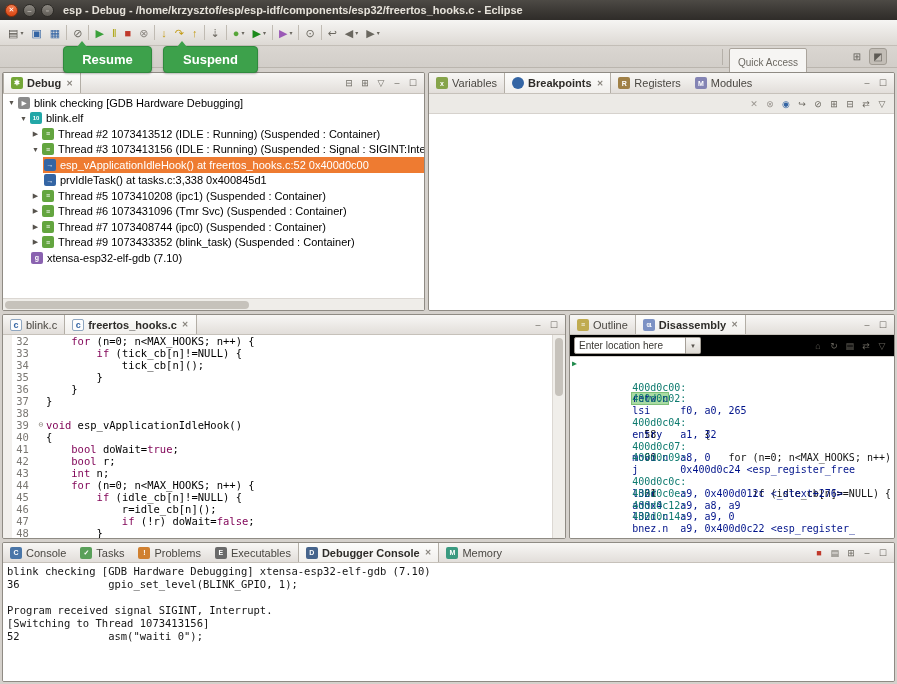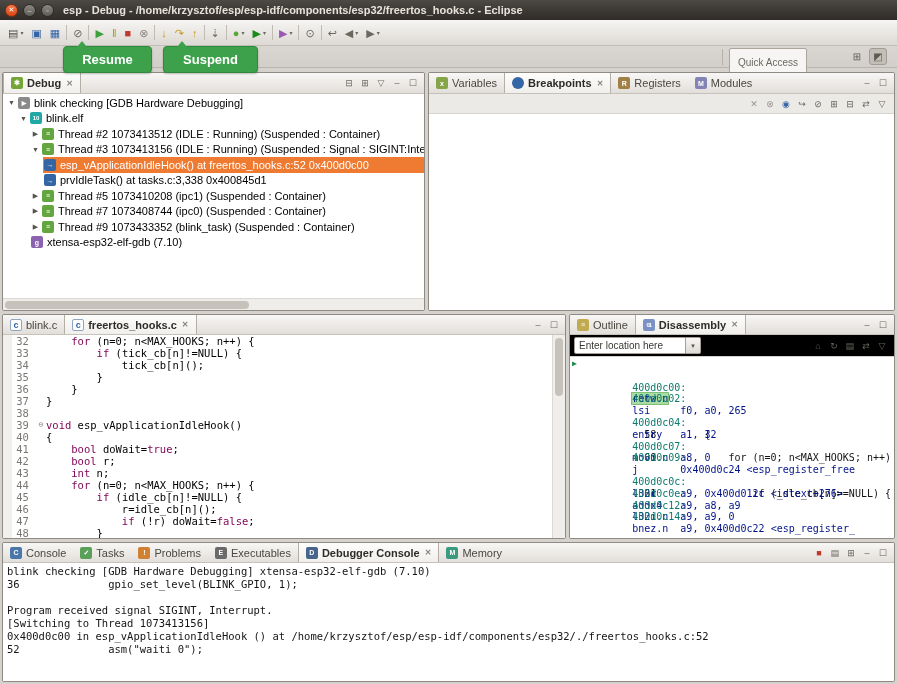--- a/index.html
+++ b/index.html
@@ -349,20 +349,27 @@
         <span class="exp">▶</span>
         <span class="rowbody">
           <span class="ni ico-thread"></span>
           <span class="txt">Thread #5 1073410208 (ipc1) (Suspended : Container)</span>
         </span>
       </div>
       <div class="trow lvl2">
         <span class="exp">▶</span>
         <span class="rowbody">
           <span class="ni ico-thread"></span>
+          <span class="txt">Thread #6 1073431096 (Tmr Svc) (Suspended : Container)</span>
+        </span>
+      </div>
+      <div class="trow lvl2">
+        <span class="exp">▶</span>
+        <span class="rowbody">
+          <span class="ni ico-thread"></span>
           <span class="txt">Thread #7 1073408744 (ipc0) (Suspended : Container)</span>
         </span>
       </div>
       <div class="trow lvl2">
         <span class="exp">▶</span>
         <span class="rowbody">
           <span class="ni ico-thread"></span>
           <span class="txt">Thread #9 1073433352 (blink_task) (Suspended : Container)</span>
         </span>
       </div>
@@ -725,16 +732,15 @@
         <span class="hic" style="color: rgb(106, 103, 95);">☐</span>
       </div>
   </div>
   <div class="con-body">
 
   <div class="con-line">blink checking [GDB Hardware Debugging] xtensa-esp32-elf-gdb (7.10)</div>
       <div class="con-line">36              gpio_set_level(BLINK_GPIO, 1);</div>
       <div class="con-line"></div>
       <div class="con-line">Program received signal SIGINT, Interrupt.</div>
       <div class="con-line">[Switching to Thread 1073413156]</div>
-      <div class="con-line">0x400d0c00 in esp_vApplicationIdleHook () at /home/krzysztof/esp/esp-idf/components/esp32/./freertos_hooks.c:52</div>
       <div class="con-line">52              asm("waiti 0");</div>
     </div>
 </div>
 
 </body></html>

